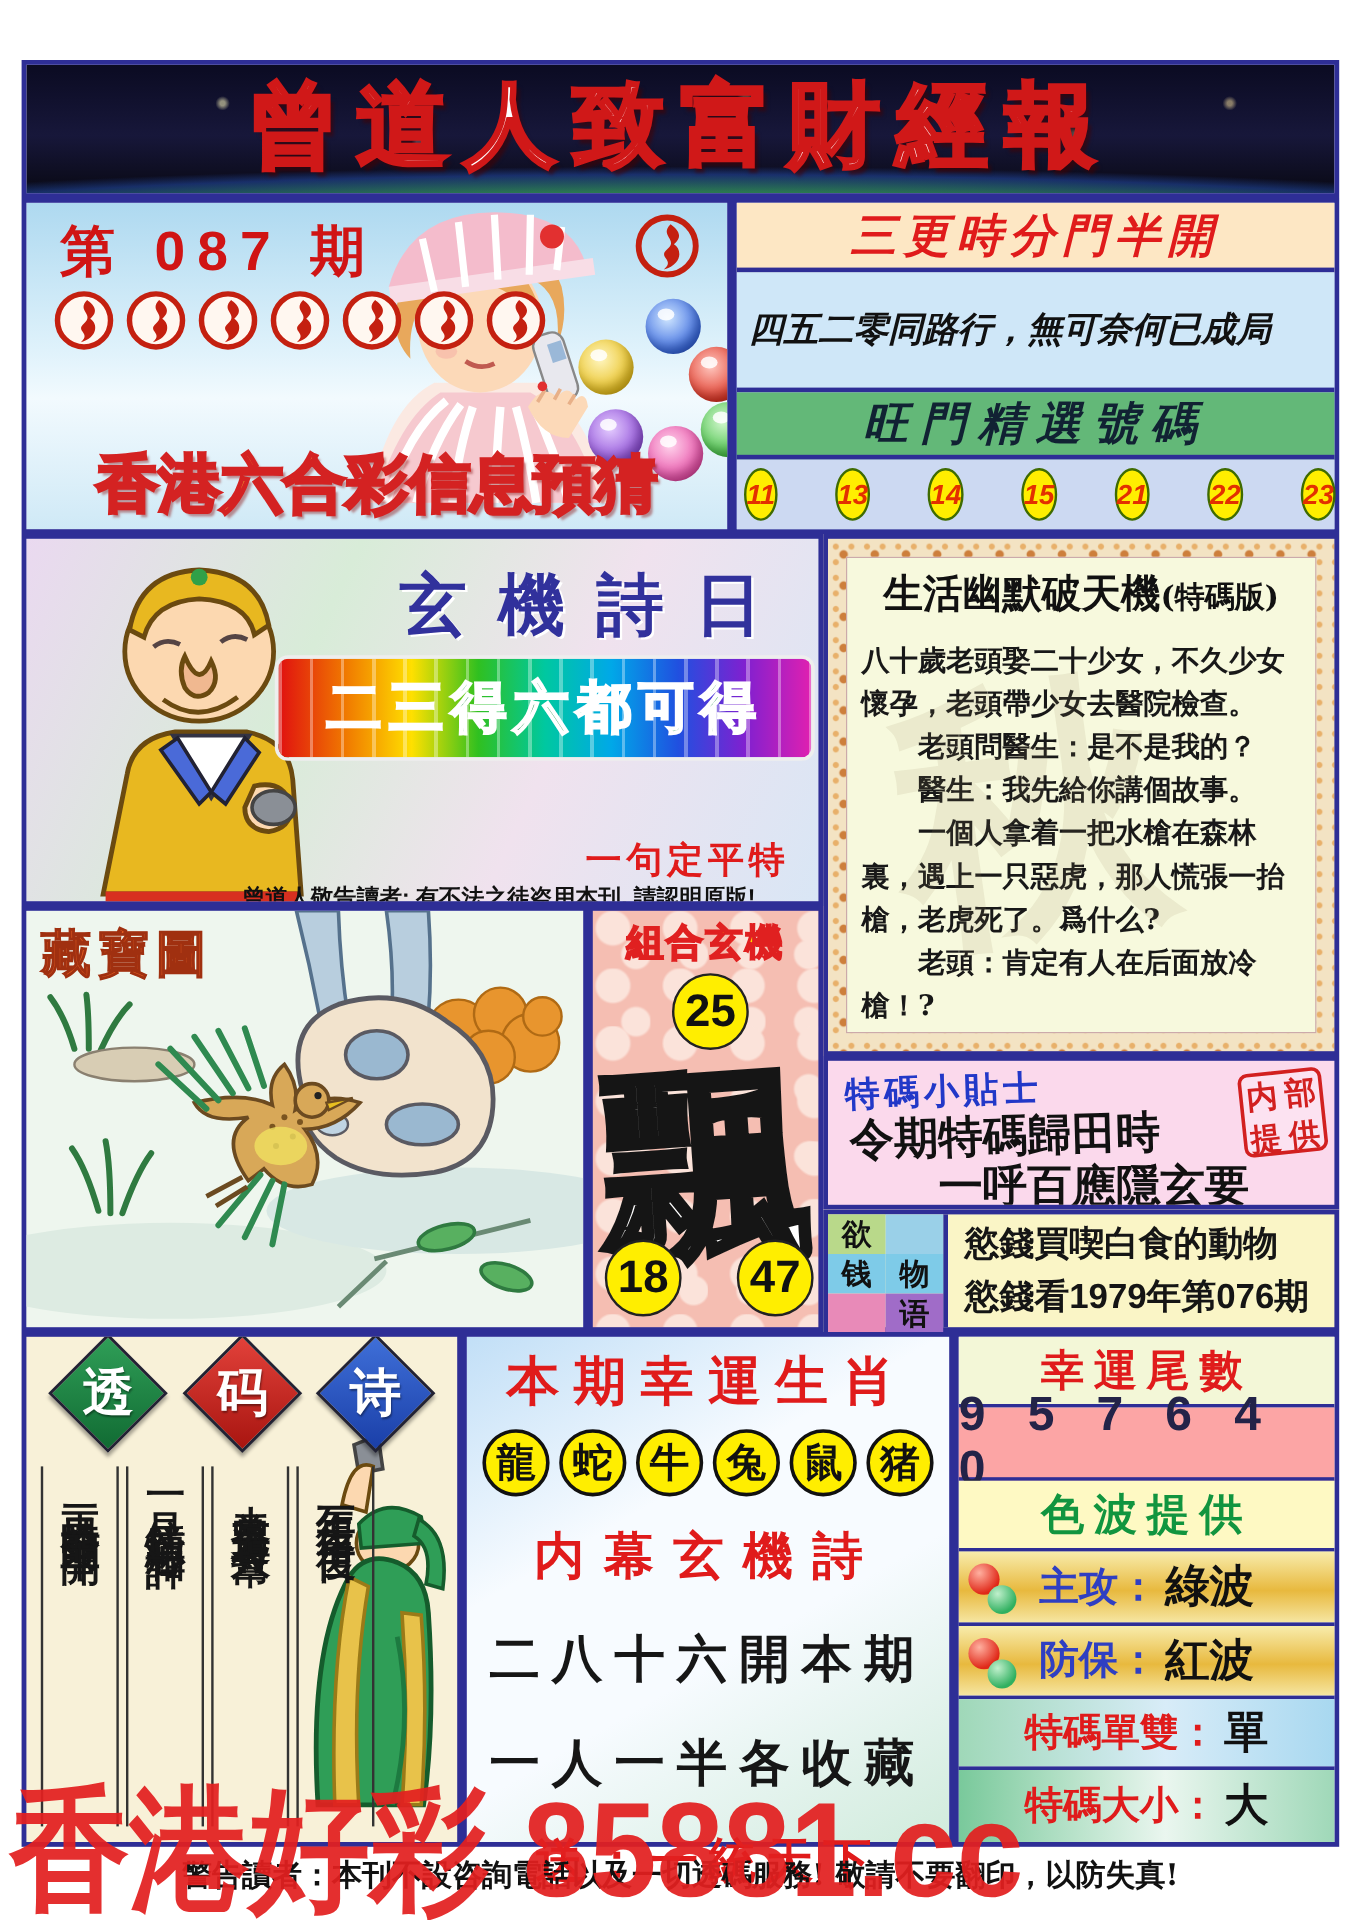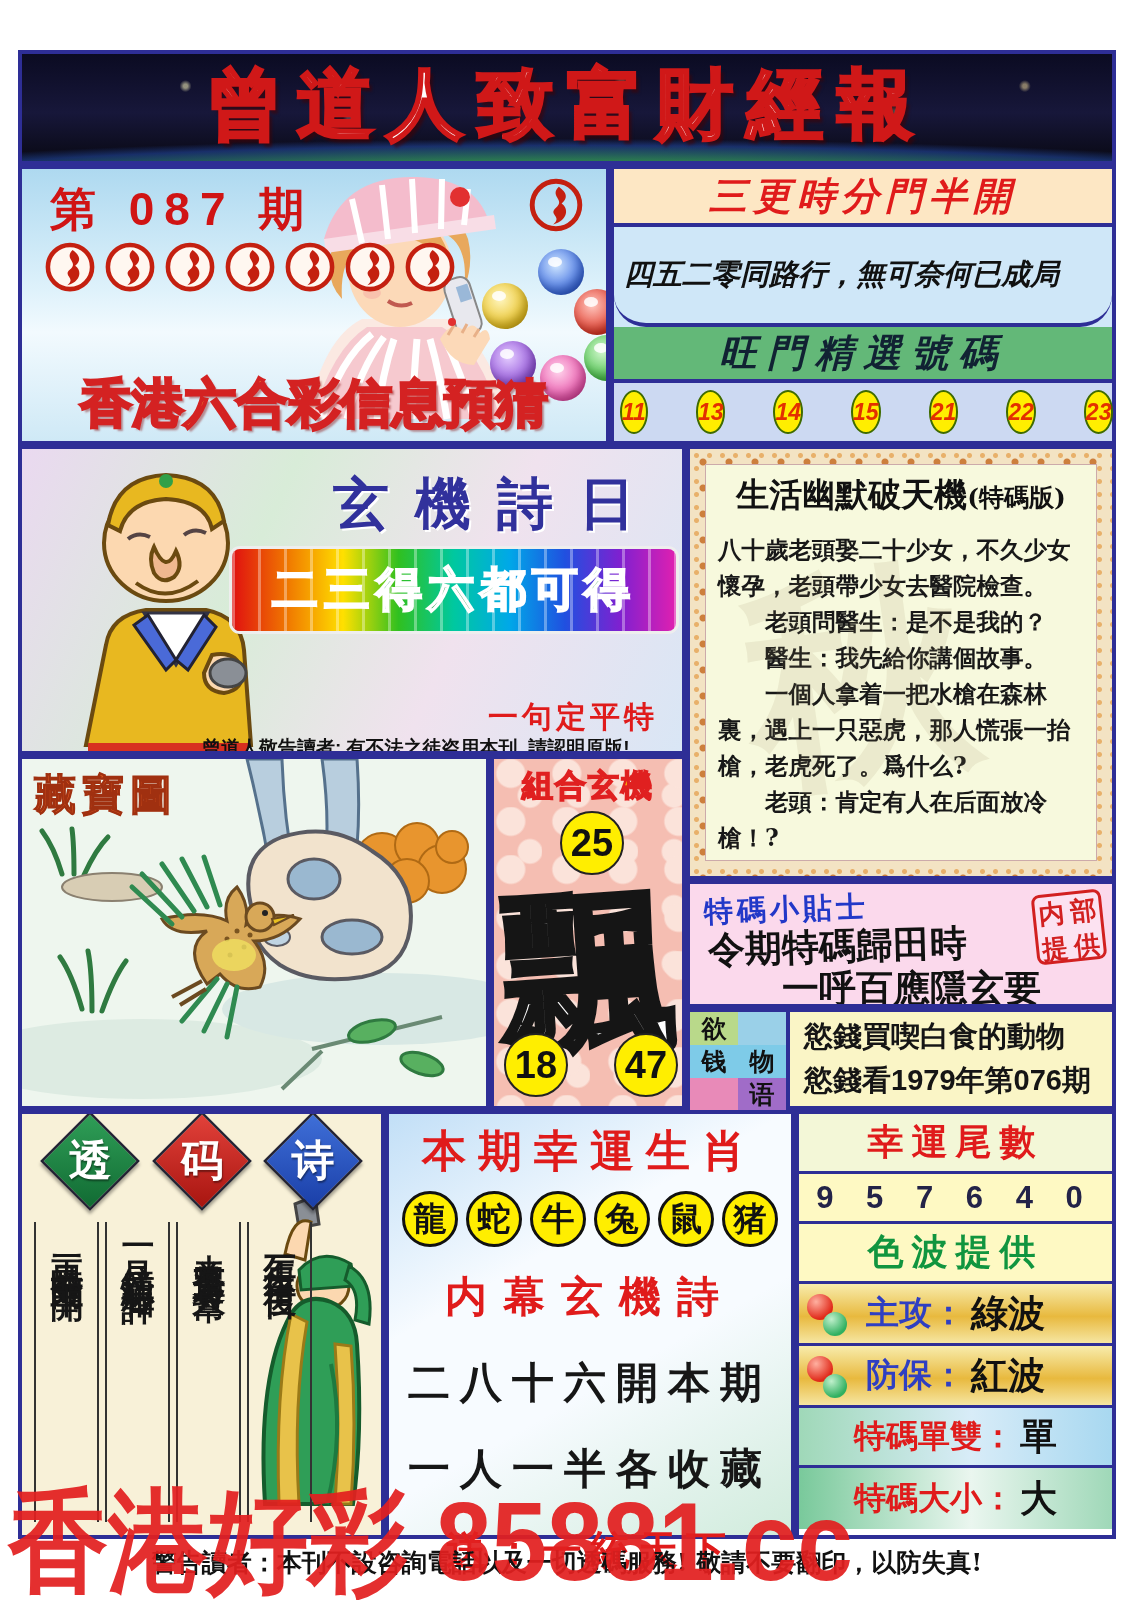--- a/index.html
+++ b/index.html
@@ -34,21 +34,21 @@
     text-shadow:3px 3px 2px rgba(140,20,20,.45);white-space:nowrap;}
   .balls{position:absolute;left:452px;top:78px;width:150px;height:150px;}
   .ball{position:absolute;width:46px;height:46px;border-radius:50%;box-shadow:inset -4px -6px 8px rgba(0,0,0,.25);}
   .ball i{position:absolute;left:10px;top:8px;width:14px;height:10px;border-radius:50%;background:rgba(255,255,255,.85);}
   .woman{position:absolute;left:190px;top:0px;}
 
   
   .truth-panel{left:610px;top:165px;width:506px;height:280px;background:#cfe7f8;display:flex;flex-direction:column;}
   .truth-head{height:58px;background:#fde7c4;border-bottom:4px solid #2e2e96;display:flex;align-items:center;justify-content:center;
     font-size:38px;font-weight:900;color:#e01b1b;letter-spacing:6px;font-style:italic;}
-  .truth-verses{height:100px;background:#cfe7f8;border-bottom:4px solid #2e2e96;display:flex;flex-direction:column;justify-content:space-evenly;padding:2px 10px;border-radius:32px;}
+  .truth-verses{height:100px;background:#cfe7f8;border-bottom:4px solid #2e2e96;display:flex;flex-direction:column;justify-content:space-evenly;padding:2px 10px;}
   .truth-verse{font-size:29px;font-weight:900;color:#111;white-space:nowrap;font-style:italic;}
   .truth-subhead{height:56px;background:#63b878;border-bottom:4px solid #2e2e96;display:flex;align-items:center;justify-content:center;
     font-size:38px;font-weight:900;color:#123;letter-spacing:10px;font-style:italic;}
   .truth-numbers{flex:1;background:#ccd9f2;display:flex;align-items:center;justify-content:space-evenly;padding:0 6px;gap:48px;}
   .num-circle{width:44px;height:44px;border-radius:50%;background:#ffee00;border:2px solid #3f6b00;
     display:flex;align-items:center;justify-content:center;font-size:23px;font-weight:900;color:#e33000;font-style:italic;}
 
   
   .mystic-panel{left:18px;top:445px;width:668px;height:310px;
     background:linear-gradient(115deg,#ead9f0 0%,#d8ecd8 35%,#f0e2ee 65%,#d9e6f5 100%);overflow:hidden;}
@@ -158,21 +158,21 @@
   .lucky-inner-title{margin-top:22px;font-size:42px;font-weight:900;color:#e01b1b;letter-spacing:16px;white-space:nowrap;}
   .lucky-line{margin-top:30px;font-size:42px;font-weight:900;color:#161616;letter-spacing:10px;white-space:nowrap;
     font-family:"DejaVu Serif","Liberation Serif",serif;}
   .lucky-gift{margin-top:26px;font-size:40px;font-weight:900;color:#e01b1b;letter-spacing:8px;white-space:nowrap;}
 
   
   .tail-panel{left:795px;top:1110px;width:321px;height:429px;background:#fff;display:flex;flex-direction:column;}
   .tail-row{border-bottom:3px solid #2e2e96;display:flex;align-items:center;justify-content:center;position:relative;}
   .tail-row:last-child{border-bottom:none;}
   .tr1{height:60px;background:#f3f7d7;font-size:36px;font-weight:900;color:#e01b1b;letter-spacing:8px;}
-  .tr2{height:50px;background:#fef9c3;font-size:31px;font-weight:900;color:#232348;letter-spacing:12px;}
+  .tr2{height:61px;background:#fca5a5;font-size:40px;font-weight:900;color:#232348;letter-spacing:12px;}
   .tr3{height:60px;background:#fef9c3;font-size:36px;font-weight:900;color:#11953f;letter-spacing:8px;}
   .tr-gold{height:62px;background:linear-gradient(180deg,#f8ecac,#e8b93e 55%,#f6e6a2);}
   .tr-odd{height:60px;background:linear-gradient(90deg,#9fd8b8,#d8ecf8 55%,#a8d8f0);}
   .tr-size{height:61px;background:linear-gradient(90deg,#79c99b,#eaf6ef 55%,#9fd8b8);}
   .tail-label-blue{font-size:33px;font-weight:900;color:#2f3fc2;}
   .tail-label-red{font-size:32px;font-weight:900;color:#e01b1b;}
   .tail-value{font-size:37px;font-weight:900;color:#111;margin-left:6px;}
   .ballpair{position:absolute;left:8px;top:10px;width:44px;height:44px;}
   .ballpair i{position:absolute;border-radius:50%;}
   .ballpair .b-red{left:0;top:0;width:26px;height:26px;background:radial-gradient(circle at 35% 30%,#ffb0a0,#e02818 70%);}

